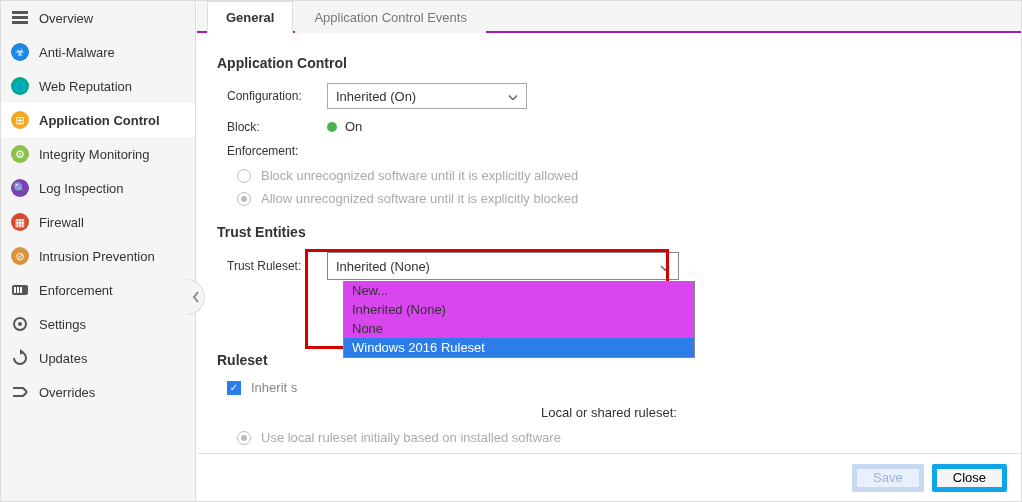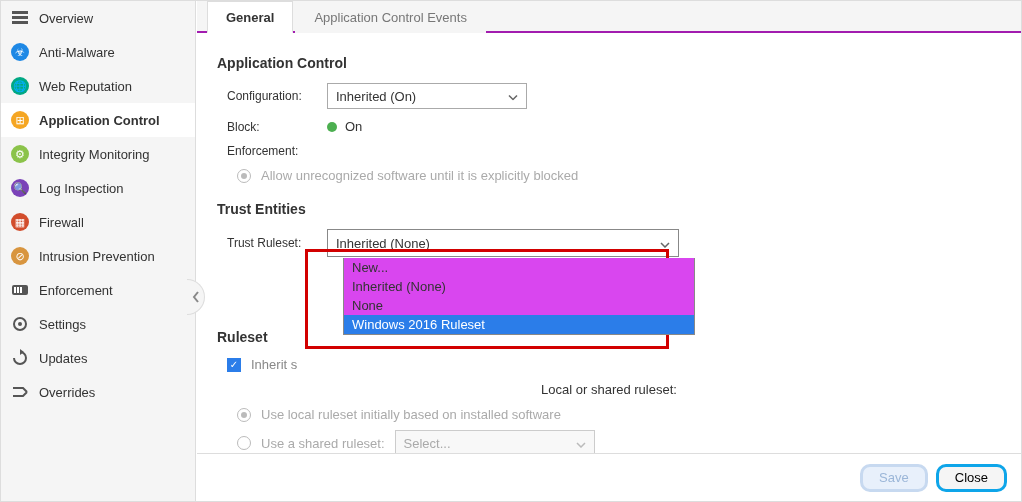--- a/index.html
+++ b/index.html
@@ -33,21 +33,21 @@
 .chk { width: 14px; height: 14px; border: 1px solid #2b7de9; background: #2b7de9; margin-right: 10px; display: inline-flex; align-items: center; justify-content: center; color: #fff; font-size: 10px; }
 .sel2 { border: 1px solid #ccc; height: 26px; width: 200px; display: flex; align-items: center; padding: 0 8px; color: #aaa; background: #f8f8f8; position: relative; }
 .redbox { position: absolute; border: 3px solid #d20000; pointer-events: none; z-index: 20; }
 
 .trust-sel { border: 1px solid #888; height: 28px; width: 352px; display: flex; align-items: center; padding: 0 8px; background: #fff; cursor: pointer; position: relative; }
 .dd { position: absolute; left: 15px; top: 28px; width: 352px; border: 1px solid #888; border-top: none; background: #d946ef; z-index: 30; }
 .dd-item { padding: 2px 8px; font-size: 13px; cursor: pointer; }
 .dd-item.hl { background: #2b7de9; color: #fff; }
 
 .footer { position: absolute; bottom: 0; left: 196px; right: 0; height: 48px; border-top: 1px solid #ddd; display: flex; align-items: center; justify-content: flex-end; padding: 0 14px; gap: 8px; background: #fff; }
-.btn { height: 28px; padding: 0 16px; border: 3px solid #0ea5e9; background: #f5f5f5; font-size: 13px; cursor: pointer; border-radius: 10px; }
+.btn { height: 28px; padding: 0 16px; border: 5px solid #0ea5e9; background: #f5f5f5; font-size: 13px; cursor: pointer; border-radius: 2px; }
 .btn.save { background: #e8f0fb; border-color: #c7d9f0; color: #9bb6d8; }
 
 .icon-circle { border-radius: 50%; display: flex; align-items: center; justify-content: center; }
 </style>
 </head>
 <body>
 
 <div class="wrap">
   <div class="sidebar">
     <div class="sidebar-item">
@@ -144,20 +144,24 @@
       <div class="row" style="margin-left:10px;">
         <div class="lbl">Block:</div>
         <div class="state-dot"></div>
         <span>On</span>
       </div>
 
       <div class="row" style="margin-left:10px;">
         <div class="lbl" style="width:auto;">Enforcement:</div>
       </div>
       <div class="enf-opts">
+        <div class="opt">
+          <span class="radio"></span>
+          <span>Block unrecognized software until it is explicitly allowed</span>
+        </div>
         <div class="opt">
           <span class="radio sel"></span>
           <span>Allow unrecognized software until it is explicitly blocked</span>
         </div>
       </div>
 
       <div class="section-title" style="margin-top:18px;">Trust Entities</div>
 
       <div class="row" style="margin-left:10px; position:relative;">
         <div class="lbl">Trust Ruleset:</div>

